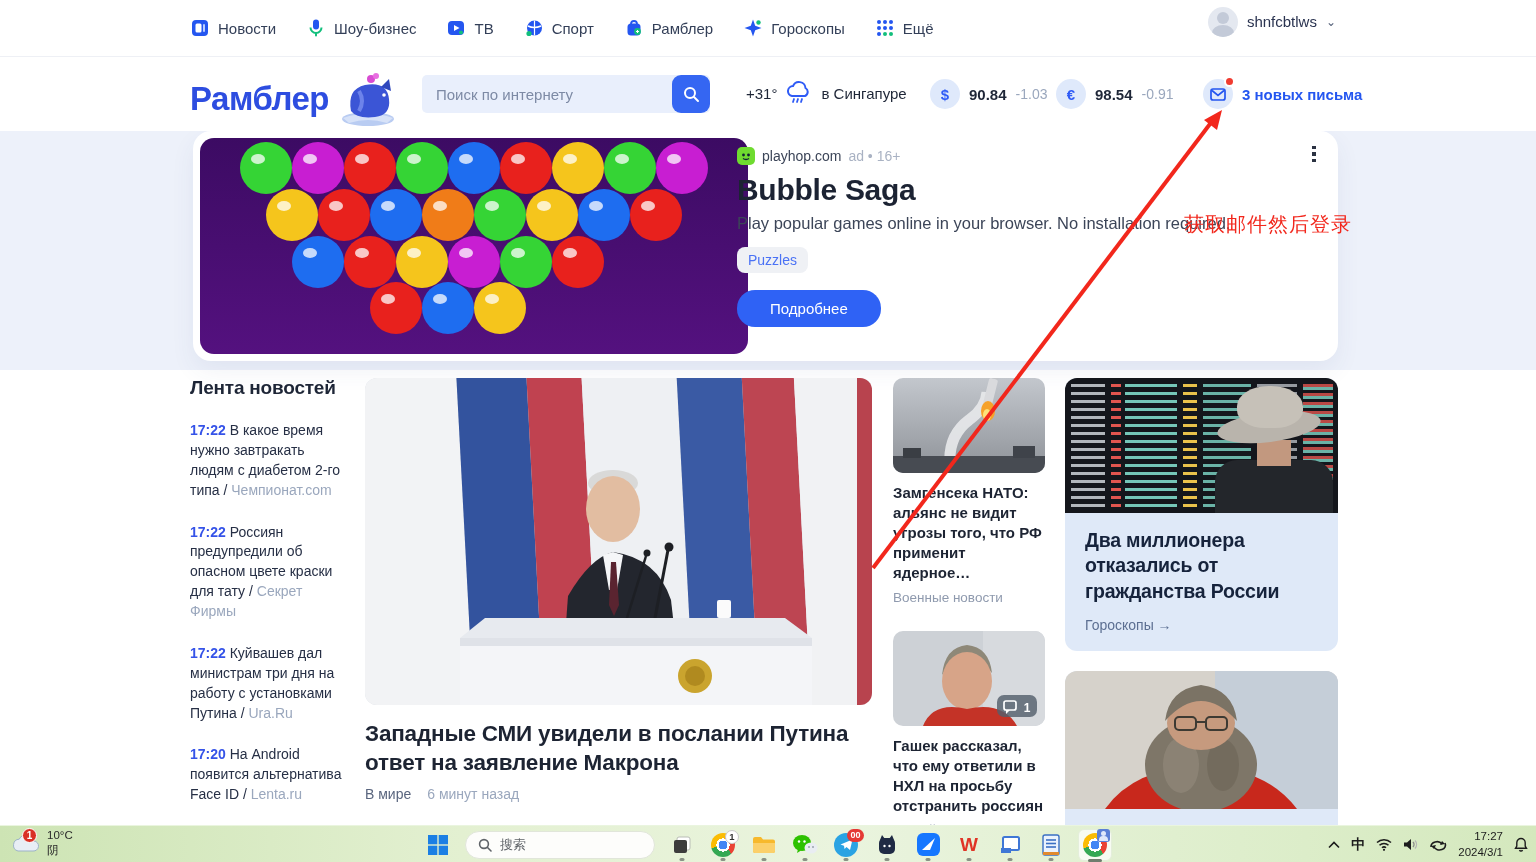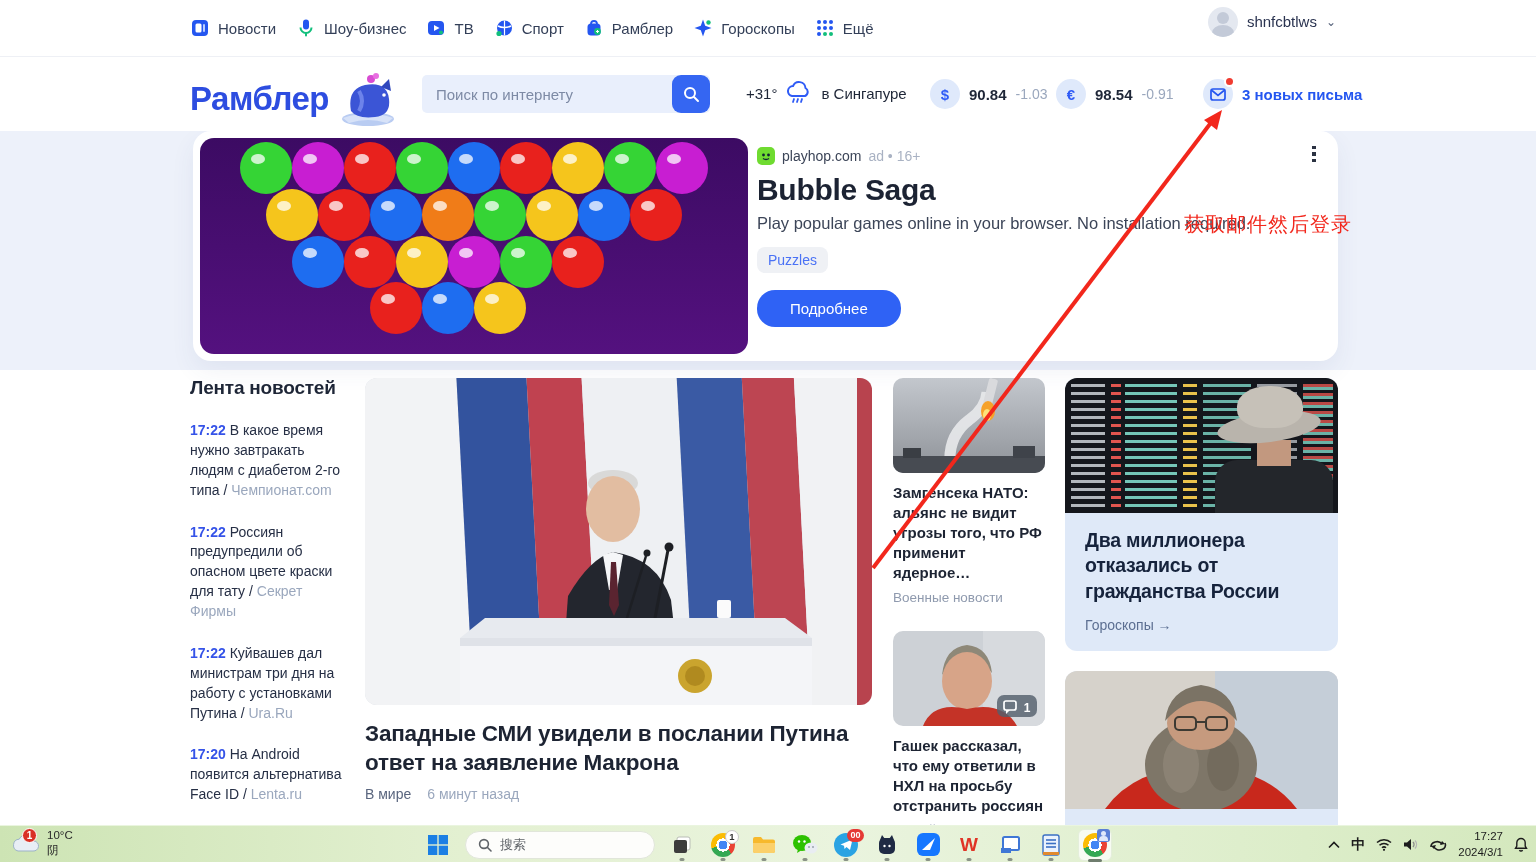--- a/index.html
+++ b/index.html
@@ -3,21 +3,21 @@
 <meta charset="utf-8">
 <style>
   * { margin:0; padding:0; box-sizing:border-box; }
   html,body { width:1536px; height:862px; overflow:hidden; }
   body { font-family:"Liberation Sans", sans-serif; background:#fff; position:relative; }
   #screen { position:absolute; inset:0; width:1536px; height:862px; background:#fff; overflow:hidden; }
   .abs { position:absolute; }
 
   
   .topbar { position:absolute; left:0; top:0; width:1536px; height:57px; background:#fff; border-bottom:1px solid #eef0f5; display:flex; align-items:center; z-index:5;}
-  .topbar-items { display:flex; align-items:flex-end; gap:20px; margin-left:190px; }
+  .topbar-items { display:flex; align-items:flex-end; gap:30px; margin-left:190px; }
   .tn-item { display:flex; align-items:center; gap:8px; font-size:15px; font-weight:500; color:#333f58; cursor:pointer; }
   .tn-item svg { display:block; }
   .tn-user { position:absolute; right:200px; top:0; height:43px; display:flex; align-items:center; gap:9px; font-size:15px; color:#2a3350; font-weight:500; cursor:pointer;}
   .avatar { width:30px; height:30px; border-radius:50%; background:#e4e8f0; position:relative; overflow:hidden;}
   .avatar::before{content:"";position:absolute;left:9px;top:5px;width:12px;height:12px;border-radius:50%;background:#c3cad8;}
   .avatar::after{content:"";position:absolute;left:4px;top:18px;width:22px;height:16px;border-radius:50%;background:#c3cad8;}
   .chev { color:#55617a; font-size:12px; }
 
   
   .header { position:absolute; left:0; top:57px; width:1536px; height:74px; background:#fff; z-index:5; }
@@ -35,21 +35,21 @@
   .cur-chg { font-size:14px; color:#9aa7bd; }
   .mailbox { position:absolute; left:1203px; top:22px; display:flex; align-items:center; gap:9px; cursor:pointer; }
   .mail-circle { width:30px; height:30px; border-radius:50%; background:#dfe9fb; display:flex; align-items:center; justify-content:center; position:relative;}
   .mail-dot { position:absolute; right:-2px; top:-3px; width:11px; height:11px; border-radius:50%; background:#f03b30; border:2px solid #fff;}
   .mail-label { font-size:15px; font-weight:700; color:#2456f0; }
 
   
   .ad-strip { position:absolute; left:0; top:131px; width:1536px; height:239px; background:#edf1fa; }
   .ad-card { position:absolute; left:193px; top:0px; width:1145px; height:230px; background:#fff; border-radius:18px; box-shadow:0 10px 24px rgba(50,70,130,.07); }
   .ad-img { position:absolute; left:7px; top:7px; width:548px; height:216px; border-radius:14px; overflow:hidden; cursor:pointer;}
-  .ad-body { position:absolute; left:564px; top:16px; width:540px; }
+  .ad-body { position:absolute; left:544px; top:16px; width:540px; }
   .ad-srcline { display:flex; align-items:center; gap:7px; font-size:14px; }
   .ad-src { color:#3c4558; font-weight:500; cursor:pointer;}
   .ad-meta { color:#a9b2c3; }
   .ad-title { margin-top:8px; font-size:30px; font-weight:800; color:#1c2333; letter-spacing:-0.3px; cursor:pointer;}
   .ad-desc { margin-top:7px; font-size:16.5px; color:#3c4558; }
   .ad-tag { display:inline-block; margin-top:14px; background:#eff1f5; color:#4a72f5; font-size:14px; padding:5px 11px; border-radius:8px; cursor:pointer;}
   .ad-btn { display:inline-block; margin-top:17px; background:#2f62f5; color:#fff; font-size:15px; font-weight:500; border:none; border-radius:18px; padding:10px 33px; cursor:pointer; font-family:"Liberation Sans",sans-serif;}
   .kebab { position:absolute; right:14px; top:10px; width:20px; height:26px; display:flex; flex-direction:column; align-items:center; justify-content:center; gap:3px; cursor:pointer;}
   .kebab i { width:3.5px; height:3.5px; background:#2b3242; display:block;}
 

